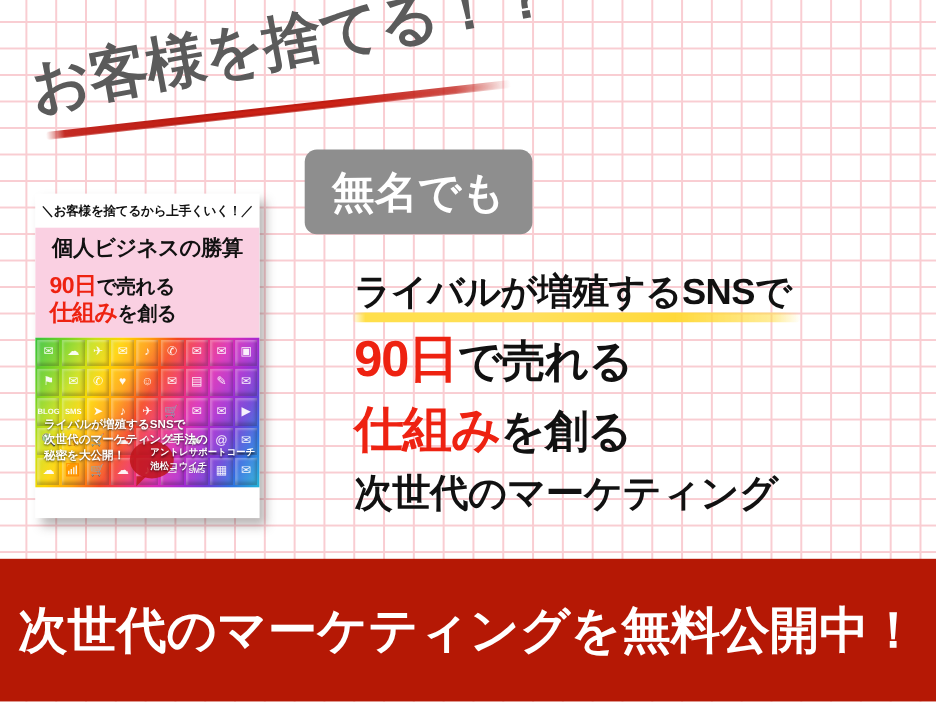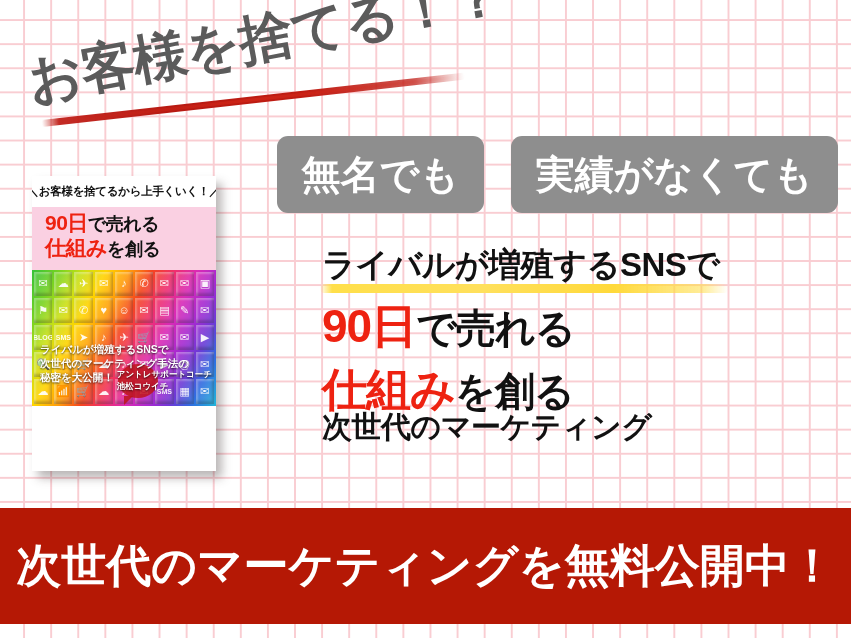--- a/index.html
+++ b/index.html
@@ -81,28 +81,28 @@
       #ffdf4a 3%,
       #ffe05c 40%,
       #ffd93a 72%,
       rgba(255,221,70,.55) 94%,
       rgba(255,221,70,0) 100%);
     border-radius:4px;
     filter:blur(.4px);
   }
   #line2{font-size:40px;margin-top:22px;letter-spacing:-1px;}
   #line3{font-size:40px;margin-top:18px;letter-spacing:-1px;}
-  #line4{font-size:30px;letter-spacing:-.5px;font-family:Liberation Serif, serif;}
+  #line4{font-size:35px;margin-top:19px;letter-spacing:-.5px;font-family:Liberation Serif, serif;}
   .red{color:#ee2211;text-align:right;}
   .big{font-size:46px;}
   .big3{font-size:45px;}
 
   
   #book{
-    position:absolute;left:32px;top:176px;width:184px;height:295px;
+    position:absolute;left:32px;top:176px;width:204px;height:295px;
     background:#ffffff;
     box-shadow:6px 7px 9px rgba(60,50,50,.35);
     overflow:hidden;
   }
   #book-tagline{
     height:31px;display:flex;align-items:center;justify-content:center;
     font-size:11.5px;font-weight:bold;color:#111;white-space:nowrap;
     letter-spacing:-.3px;
   }
   #book-pink{
@@ -166,44 +166,41 @@
     background:rgba(190,20,25,.85);border-radius:50%;
   }
   #photo-bubble:after{
     content:"";position:absolute;left:6px;bottom:-7px;
     border-left:9px solid rgba(190,20,25,.85);
     border-bottom:9px solid transparent;
   }
 
   
   #banner{
-    position:absolute;left:0;top:508px;width:851px;height:116px;
+    position:absolute;left:0;top:508px;width:851px;height:130px;
     background:#b51805;
     display:flex;align-items:center;justify-content:center;
   }
   #banner-text{
     color:#ffffff;font-weight:bold;font-size:45px;letter-spacing:0px;
     white-space:nowrap;
   }
 </style>
 </head>
 <body>
 
 <div id="page">
 
   <div id="headline-wrap">
     <div id="headline">お客様を捨てる！？</div>
     <div id="strike"></div>
   </div>
 
   <div class="badge" id="badge-1">
     <span>無名でも</span>
-  </div>
-  <div class="badge" id="badge-2">
-    <span>実績がなくても</span>
   </div>
 
   <div id="copy">
     <div class="copy-line">
       <span id="line1">
         <span>ライバルが増殖するSNSで</span>
         <span id="line1-hl"></span>
       </span>
     </div>
     <div class="copy-line" id="line2">
@@ -211,20 +208,21 @@
     </div>
     <div class="copy-line" id="line3">
       <span class="red big3">仕組み</span><span>を創る</span>
     </div>
     <div class="copy-line" id="line4">次世代のマーケティング</div>
   </div>
 
   <div id="book">
     <div id="book-tagline">＼お客様を捨てるから上手くいく！／</div>
     <div id="book-pink">
+      <div id="book-title">個人ビジネスの勝算</div>
       <div class="book-sub">
         <span class="red">90日</span><span>で売れる</span>
       </div>
       <div class="book-sub">
         <span class="red">仕組み</span><span>を創る</span>
       </div>
     </div>
     <div id="book-photo">
       <div class="tiles" id="photo-tiles">
           <div class="tile">✉</div>

